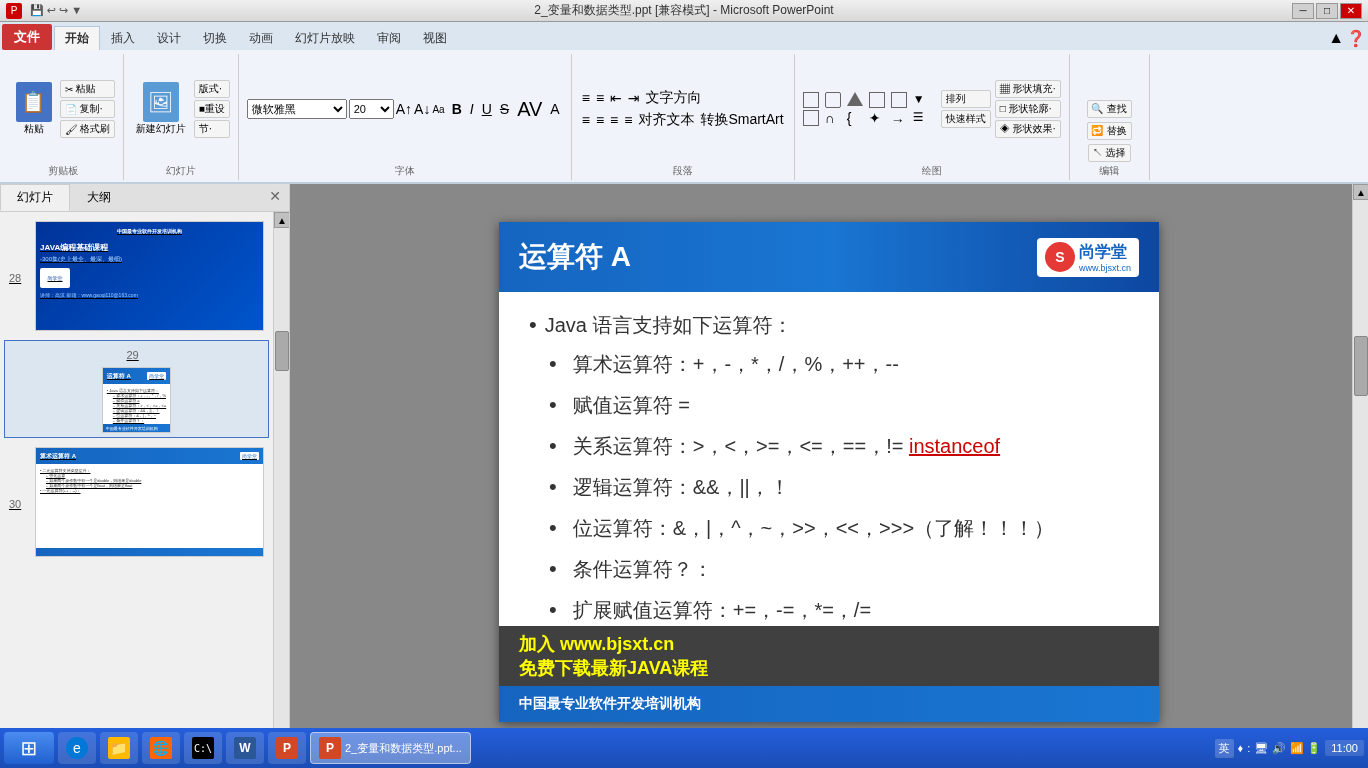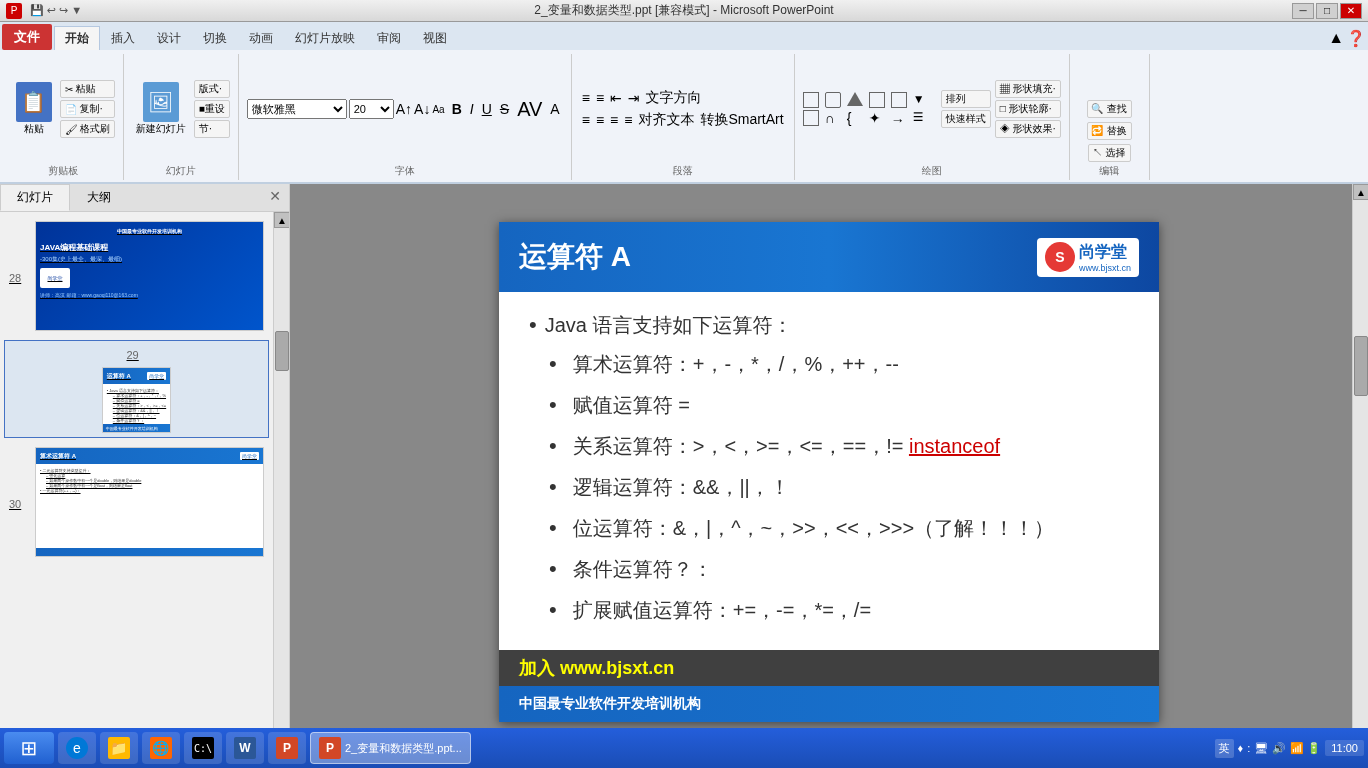--- a/index.html
+++ b/index.html
@@ -392,20 +392,21 @@
           </li>
         </ul>
       </div>
 
       <div class="slide-footer">
         <span class="slide-footer-text">中国最专业软件开发培训机构</span>
       </div>
 
       <div class="overlay-banner">
         <div class="overlay-line">加入  www.bjsxt.cn</div>
+        <div class="overlay-line">免费下载最新JAVA课程</div>
       </div>
     </div>
 
     <div style="position:absolute;right:0;top:0;bottom:0;width:16px;background:#e5e5e5;border-left:1px solid #ccc;display:flex;flex-direction:column;">
       <div class="scroll-arrow">▲</div>
       <div style="flex:1;position:relative;">
         <div style="width:14px;height:60px;background:#aaa;border:1px solid #888;border-radius:2px;position:absolute;top:25%;left:1px;"></div>
       </div>
       <div class="scroll-arrow">▼</div>
     </div>

